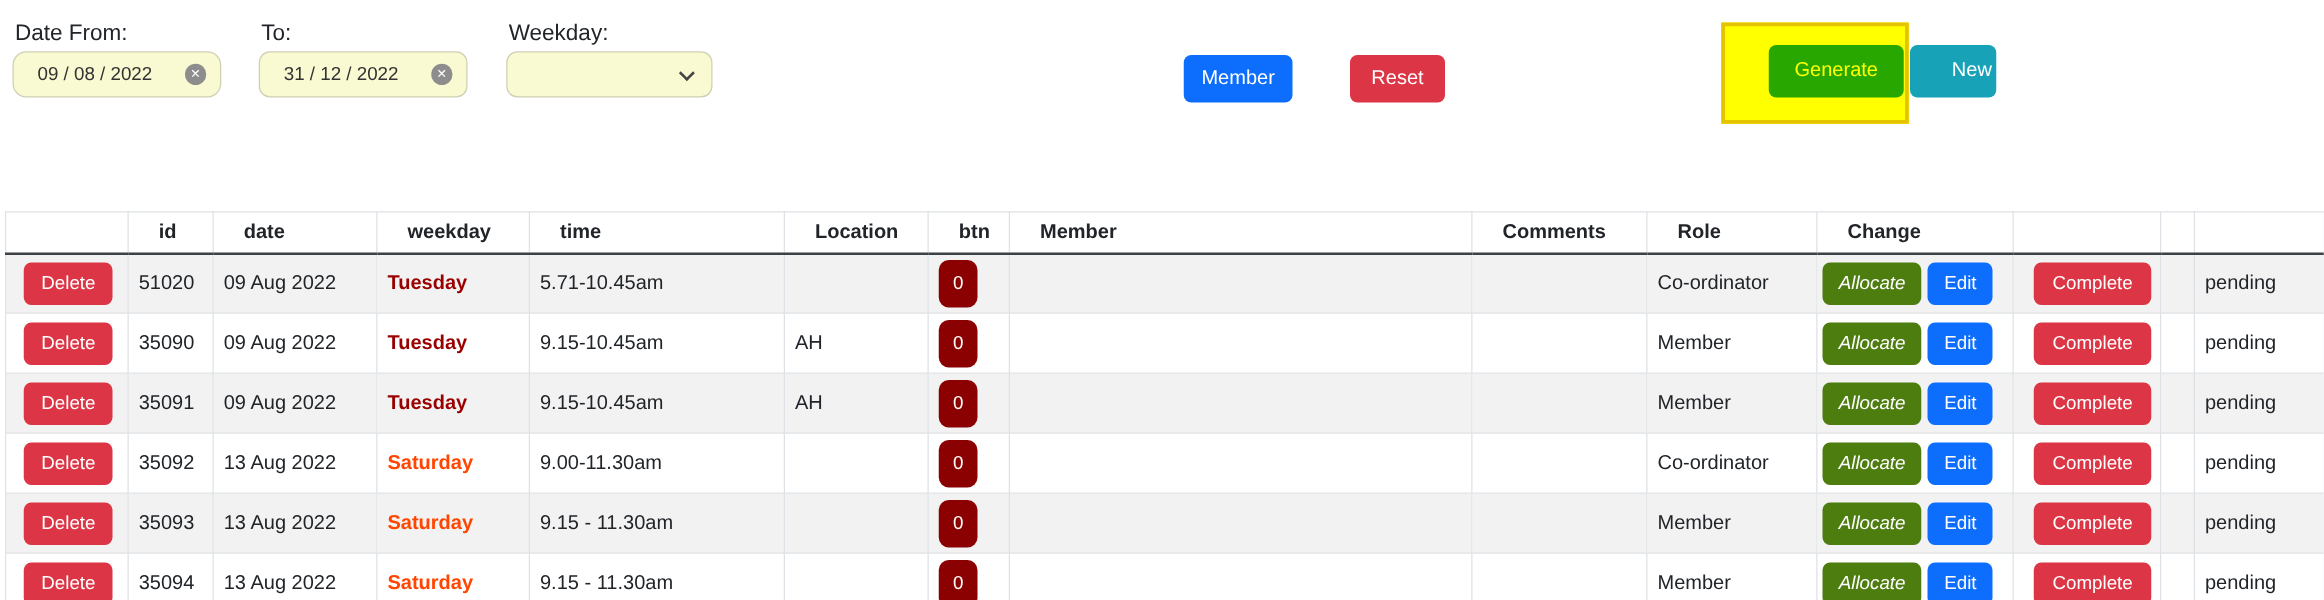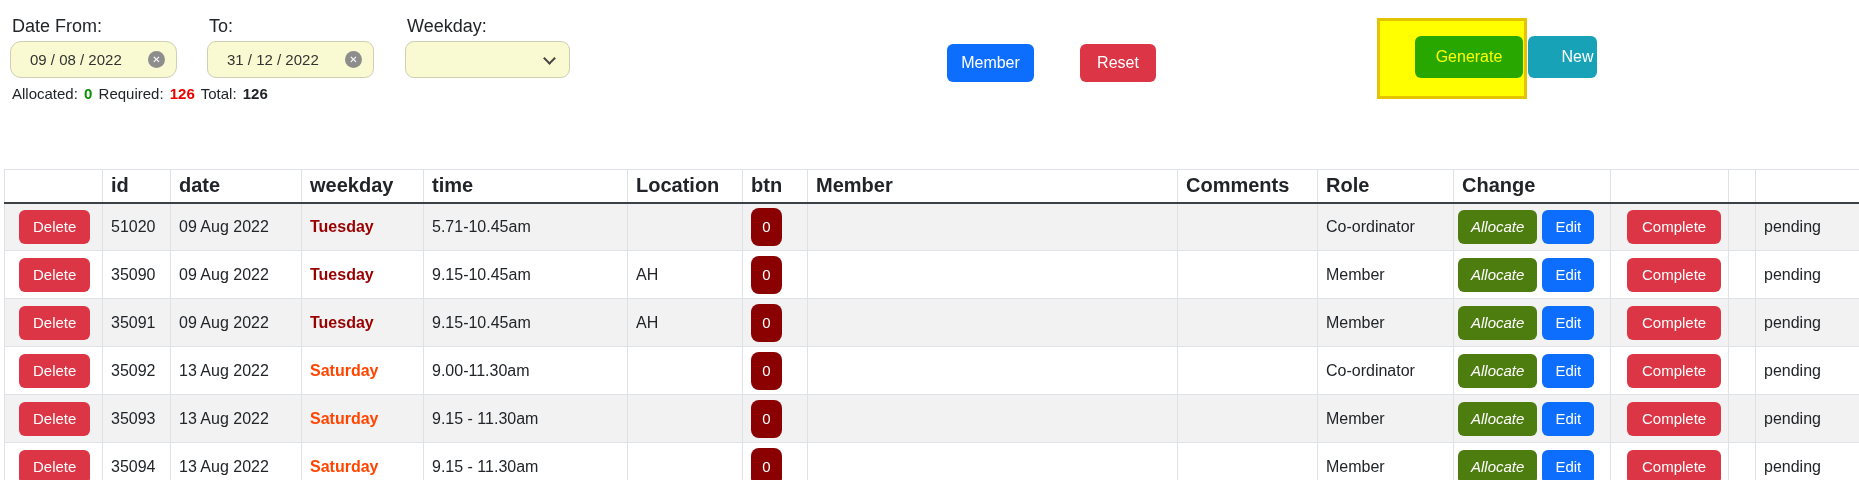--- a/index.html
+++ b/index.html
@@ -59,22 +59,22 @@
   .s-bold  { color: #212529; font-weight: bold; }
 
   
   table.roster {
     position: absolute; left: 4px; top: 169px; width: 1852px;
     border-collapse: collapse; table-layout: fixed;
     font-size: 16px; color: #212529;
   }
   .roster th, .roster td { border: 1px solid #dee2e6; overflow: hidden; white-space: nowrap; }
   .roster thead th {
-    height: 33px; text-align: left; padding: 0 8px; font-weight: bold;
-    border-bottom: 2px solid #3c4146; background: #fff; font-size: 20px;
+    height: 33px; text-align: left; padding: 0 24px; font-weight: bold;
+    border-bottom: 2px solid #3c4146; background: #fff; font-size: 16px;
   }
   .roster td { height: 48px; padding: 0 8px; vertical-align: middle; }
   .roster tbody tr:nth-child(odd) { background: #f2f2f2; }
   .roster tbody tr:nth-child(even) { background: #ffffff; }
 
   .c-wd { font-weight: bold; }
   .c-del, .c-change, .c-complete { padding: 0 4px !important; }
 
   .tbtn {
     border: none; border-radius: 6px; color: #fff; font-size: 15px;
@@ -118,28 +118,20 @@
     <span class="chev"></span>
   </div>
 
   <button class="btn btn-vacant">Member</button>
   <button class="btn btn-reset">Reset</button>
   <button class="btn btn-generate">Generate</button>
   <button class="btn btn-new">New</button>
 
   <div class="highlight-box"></div>
 
-  <div class="summary">
-    <span>Allocated:</span>
-    <span class="s-green">0</span>
-    <span>Required:</span>
-    <span class="s-red">126</span>
-    <span>Total:</span>
-    <span class="s-bold">126</span>
-  </div>
 
   <table class="roster">
     <colgroup>
       <col style="width:98px">
         <col style="width:68px">
         <col style="width:131px">
       <col style="width:122px">
         <col style="width:204px">
         <col style="width:115px">
       <col style="width:65px">

